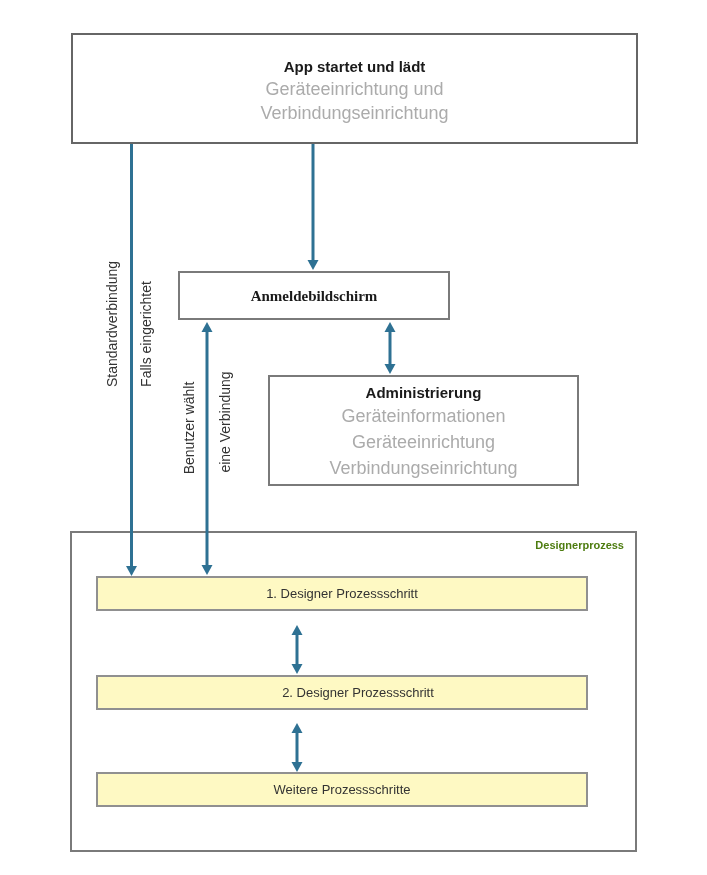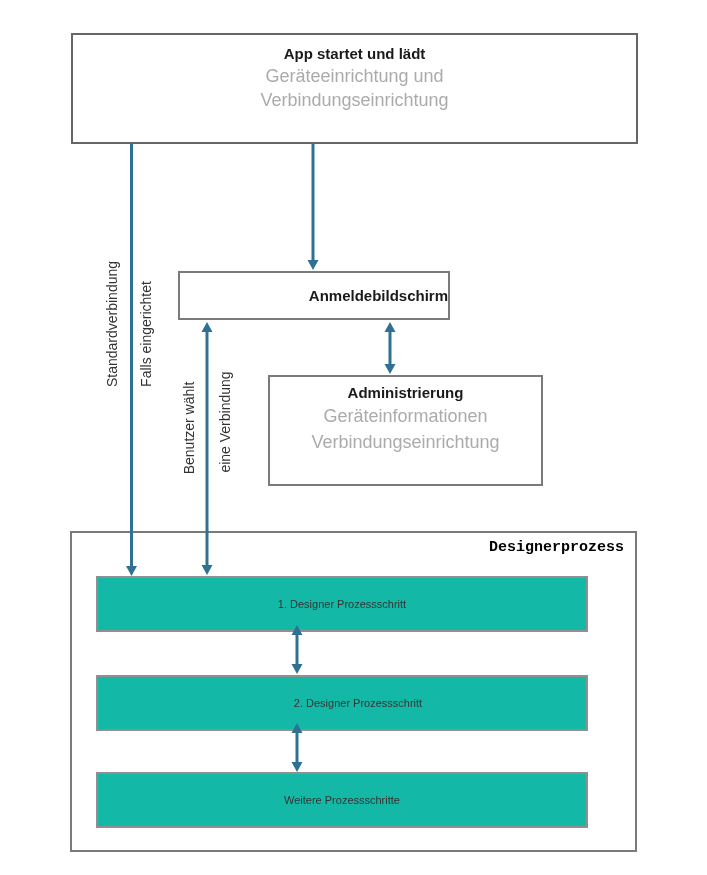--- a/index.html
+++ b/index.html
@@ -25,59 +25,58 @@
     left: 71px; top: 33px; width: 567px; height: 111px;
     border: 2px solid #666666;
     text-align: center;
   }
   .node-title {
     font-weight: bold;
     font-size: 15px;
     color: #1a1a1a;
     line-height: 20px;
   }
-  .node-app-start .node-title { margin-top: 9px; }
+  .node-app-start .node-title { margin-top: 22px; }
   .muted-line {
     font-size: 18px;
     color: #ABABAB;
     line-height: 24px;
   }
   .node-login {
     left: 178px; top: 271px; width: 272px; height: 49px;
     border: 2px solid #7a7a7a;
-    display: flex; align-items: center; justify-content: flex-end;
+    display: flex; align-items: center; justify-content: center; font-family: Liberation Serif, serif;
   }
   .node-admin {
-    left: 268px; top: 375px; width: 275px; height: 111px;
+    left: 268px; top: 375px; width: 311px; height: 111px;
     border: 2px solid #7a7a7a;
     text-align: center;
   }
   .node-admin .node-title { margin-top: 6px; }
   .node-admin .muted-line { line-height: 26px; }
   .designer-group {
     left: 70px; top: 531px; width: 567px; height: 321px;
     border: 2px solid #7a7a7a;
     background: transparent;
   }
   .designer-title {
     position: absolute;
     top: 6px; right: 11px;
     font-weight: bold;
-    font-size: 15px;
-    color: #000000;
-    font-family: Liberation Mono, monospace;
+    font-size: 11px;
+    color: #4d7c0f;
   }
   .step-box {
     position: absolute;
-    left: 96px; width: 492px; height: 56px;
-    background: #14b8a6;
+    left: 96px; width: 492px; height: 35px;
+    background: #fef9c3;
     border: 2px solid #909090;
     box-sizing: border-box;
     display: flex; align-items: center; justify-content: center;
-    font-size: 11px;
+    font-size: 13px;
     color: #333333;
     z-index: 1;
   }
   .step-1 { top: 576px; }
   .step-2 { top: 675px; padding-left: 32px; }
   .step-3 { top: 772px; }
   .vlabel {
     position: absolute;
     height: 18px;
     line-height: 18px;
@@ -112,20 +111,21 @@
     <div class="muted-line">Verbindungseinrichtung</div>
   </div>
 
   <div class="node node-login">
     <div class="node-title">Anmeldebildschirm</div>
   </div>
 
   <div class="node node-admin">
     <div class="node-title">Administrierung</div>
     <div class="muted-line">Geräteinformationen</div>
+    <div class="muted-line">Geräteeinrichtung</div>
     <div class="muted-line">Verbindungseinrichtung</div>
   </div>
 
   <div class="node designer-group">
     <div class="designer-title">Designerprozess</div>
   </div>
 
   <div class="step-box step-1">
     <span>1. Designer Prozessschritt</span>
   </div>

